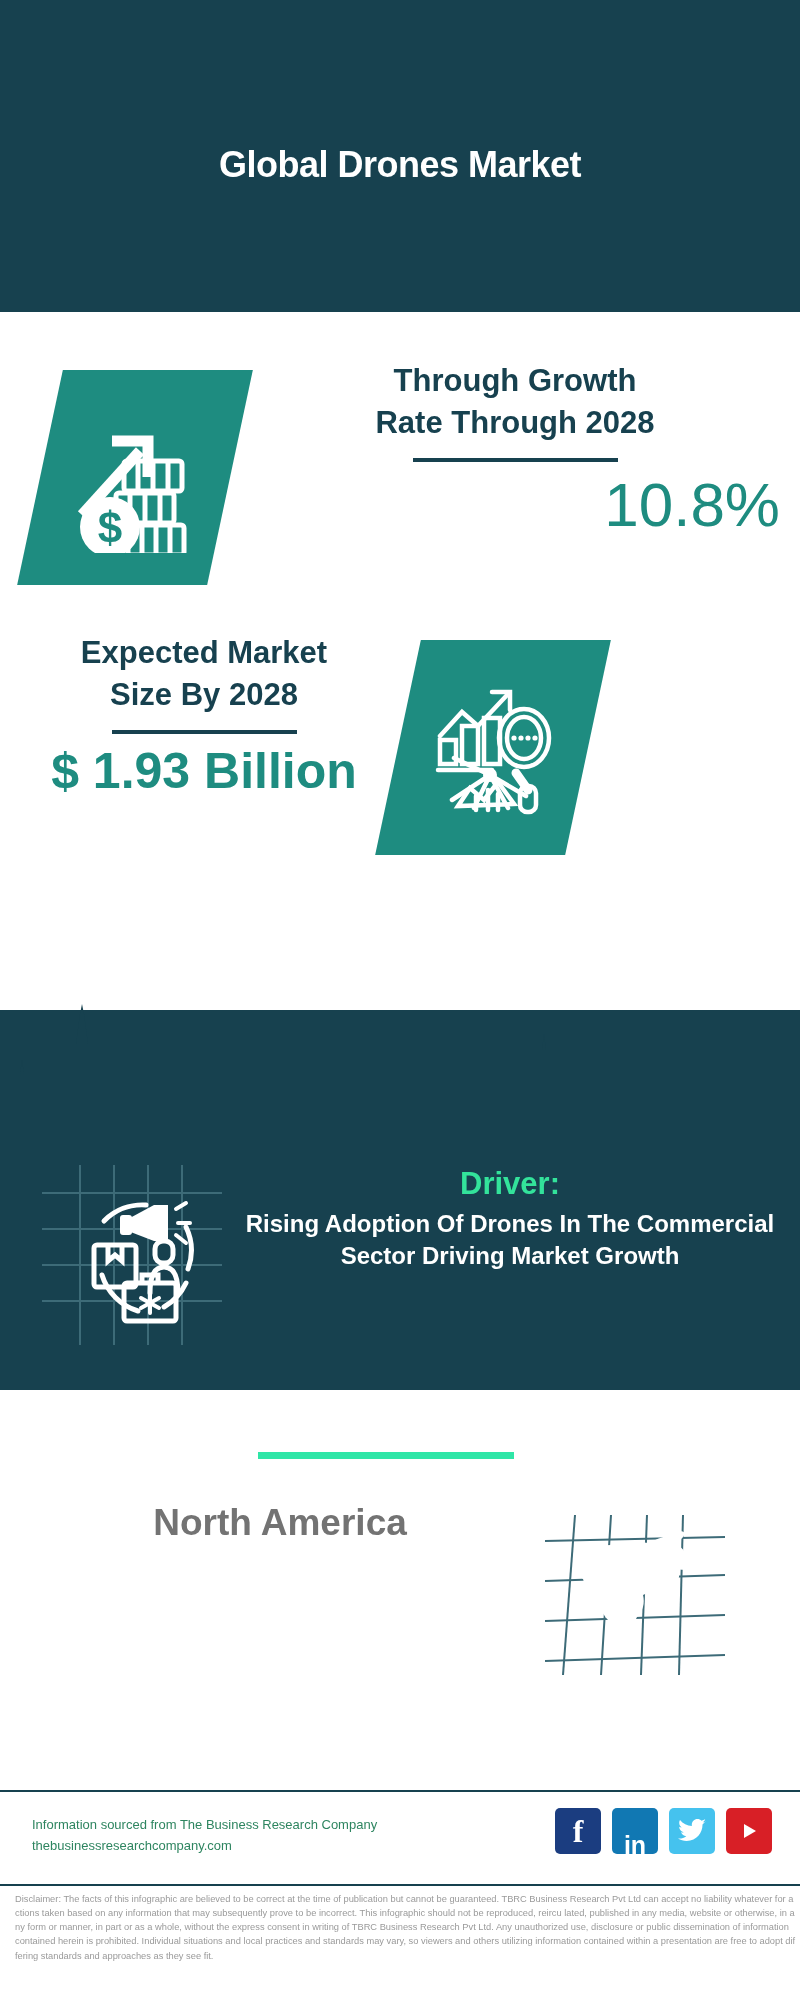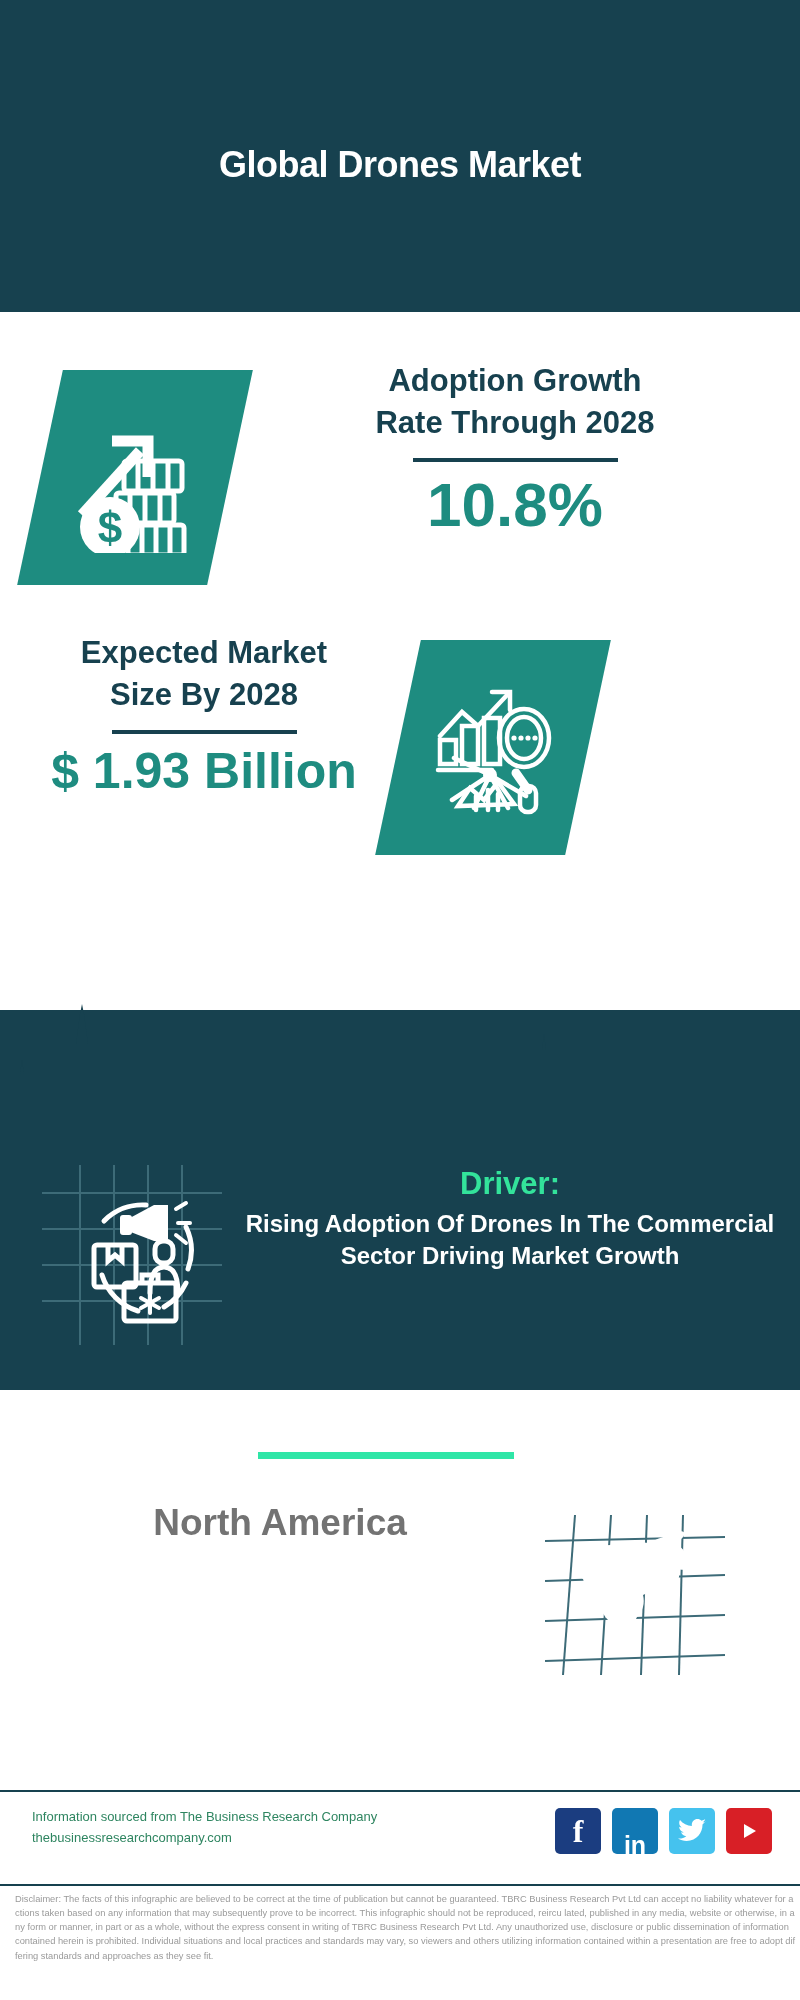--- a/index.html
+++ b/index.html
@@ -45,21 +45,21 @@
   .growth-text{
     position:absolute;left:250px;top:-10px;width:530px;text-align:center;
   }
   .lbl-dark{
     color:#17414f;font-size:31px;font-weight:bold;line-height:1.35;
   }
   .rule-dark{
     width:205px;height:4px;background:#17414f;margin:14px auto 10px auto;
   }
   .big-teal{
-    color:#1e8c80;font-size:62px;font-weight:bold;line-height:1.05;
+    color:#1e8c80;font-size:62px;font-weight:normal;line-height:1.05;text-align:right;
   }
 
   
   .size-row{position:absolute;left:0;top:640px;width:800px;height:240px;}
   .para-right{
     position:absolute;left:398px;top:0px;
     width:190px;height:215px;
     background:#1e8c80;
     transform:skewX(-12deg);
   }
@@ -98,21 +98,21 @@
   .region-sub{color:#ffffff;font-size:32px;font-weight:normal;line-height:1.3;margin-top:2px;}
   .region-icon{position:absolute;left:545px;top:15px;width:180px;height:160px;}
 
   
   .footer{
     position:absolute;left:0;top:1790px;width:800px;height:90px;
     background:#ffffff;
     border-top:2px solid #17414f;
   }
   .footer-text{
-    position:absolute;left:32px;top:14px;
+    position:absolute;left:32px;top:22px;
     color:#2e8560;font-size:13px;line-height:1.65;
   }
   .social{
     position:absolute;right:28px;top:16px;
     display:flex;gap:11px;align-items:center;
   }
   .sbtn{width:46px;height:46px;border-radius:5px;display:flex;align-items:center;justify-content:center;}
   .sb-fb{background:#1b3d80;}
   .sb-li{background:#1178b3;}
   .sb-tw{background:#45c2ee;}
@@ -162,21 +162,21 @@
           <line x1="74" y1="122" x2="74" y2="152"></line>
           <line x1="88" y1="122" x2="88" y2="152"></line>
           <line x1="102" y1="122" x2="102" y2="152"></line>
         </g>
 
         <circle cx="42" cy="124" r="30" fill="#ffffff"></circle>
         <text x="42" y="140" font-size="44" font-weight="bold" text-anchor="middle" fill="#1e8c80" font-family="Liberation Sans, sans-serif">$</text>
       </svg>
     </div>
     <div class="growth-text">
-      <div class="lbl-dark">Adoption Growth</div>
+      <div class="lbl-dark">Through Growth</div>
       <div class="lbl-dark">Rate Through 2028</div>
       <div class="rule-dark"></div>
       <div class="big-teal">10.8%</div>
     </div>
   </div>
 
   <div class="size-row">
     <div class="para-right"></div>
     <div class="para-right-inner">
       <svg width="130" height="140" viewBox="0 0 130 140">

